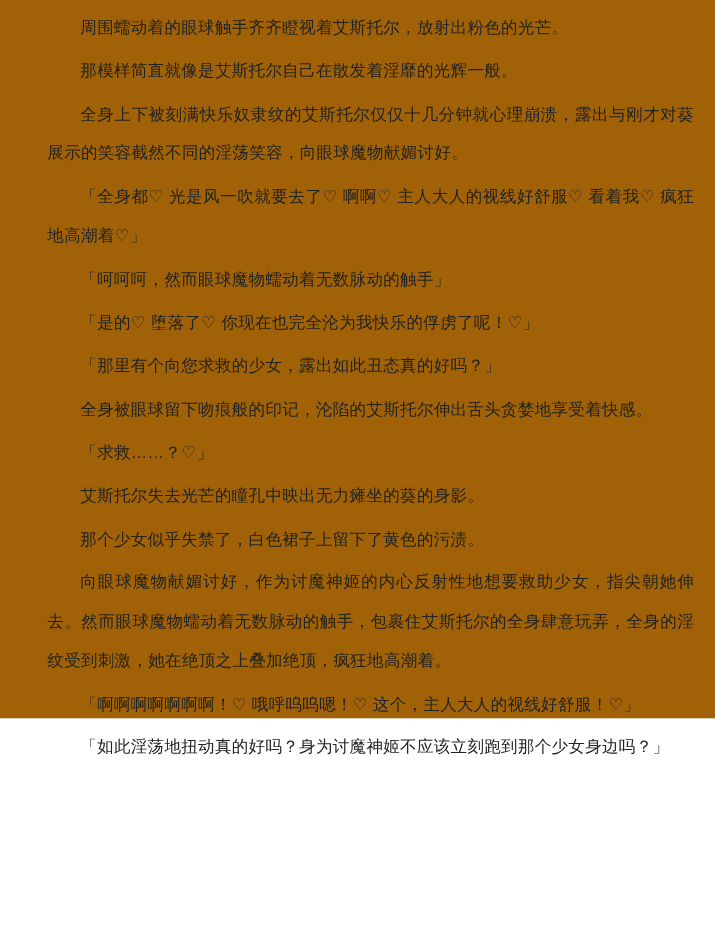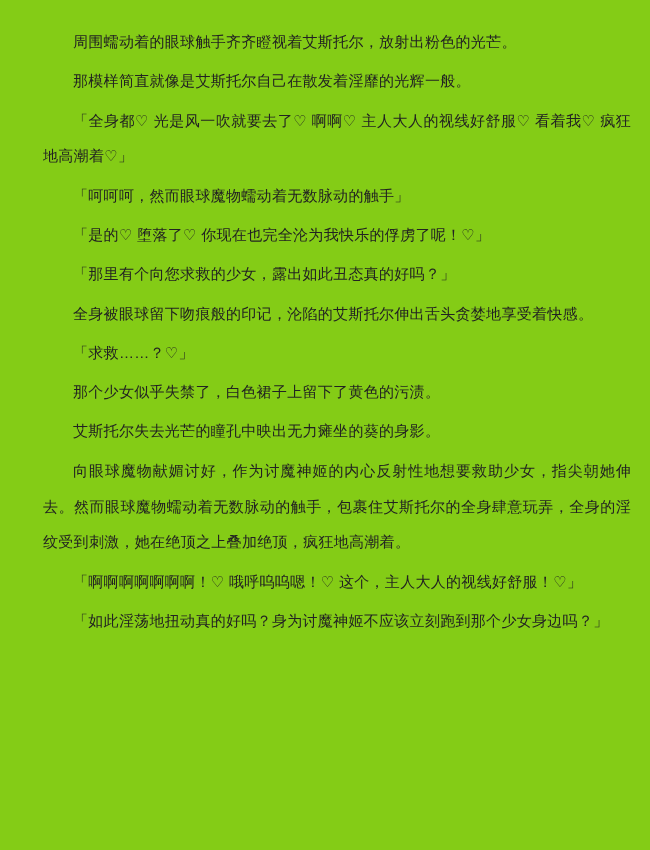--- a/index.html
+++ b/index.html
@@ -9,23 +9,23 @@
   }
   body {
     width: 650px;
     height: 850px;
     overflow: hidden;
     font-family: "Liberation Sans", "DejaVu Sans", sans-serif;
   }
   .page {
     box-sizing: border-box;
     width: 650px;
-    height: 850px;
-    background: #84cc16;
-    padding: 24px 19px 0 43px;
+    height: 653px;
+    background: #a16207;
+    padding: 8px 19px 0 43px;
   }
   .novel-text p {
     margin: 0 0 3.5px 0;
     padding: 0;
     font-size: 15px;
     line-height: 35.8px;
     color: #222222;
     text-indent: 30px;
     text-align: justify;
     letter-spacing: 0.3px;
@@ -34,25 +34,26 @@
   }
 </style>
 </head>
 <body>
 
 <main class="page">
   <article class="novel-text">
 
   <p>周围蠕动着的眼球触手齐齐瞪视着艾斯托尔，放射出粉色的光芒。</p>
       <p>那模样简直就像是艾斯托尔自己在散发着淫靡的光辉一般。</p>
+      <p>全身上下被刻满快乐奴隶纹的艾斯托尔仅仅十几分钟就心理崩溃，露出与刚才对葵展示的笑容截然不同的淫荡笑容，向眼球魔物献媚讨好。</p>
       <p>「全身都♡ 光是风一吹就要去了♡ 啊啊♡ 主人大人的视线好舒服♡ 看着我♡ 疯狂地高潮着♡」</p>
       <p>「呵呵呵，然而眼球魔物蠕动着无数脉动的触手」</p>
       <p>「是的♡ 堕落了♡ 你现在也完全沦为我快乐的俘虏了呢！♡」</p>
       <p>「那里有个向您求救的少女，露出如此丑态真的好吗？」</p>
       <p>全身被眼球留下吻痕般的印记，沦陷的艾斯托尔伸出舌头贪婪地享受着快感。</p>
       <p>「求救……？♡」</p>
+      <p>艾斯托尔失去光芒的瞳孔中映出无力瘫坐的葵的身影。</p>
       <p>那个少女似乎失禁了，白色裙子上留下了黄色的污渍。</p>
-      <p>艾斯托尔失去光芒的瞳孔中映出无力瘫坐的葵的身影。</p>
       <p>向眼球魔物献媚讨好，作为讨魔神姬的内心反射性地想要救助少女，指尖朝她伸去。然而眼球魔物蠕动着无数脉动的触手，包裹住艾斯托尔的全身肆意玩弄，全身的淫纹受到刺激，她在绝顶之上叠加绝顶，疯狂地高潮着。</p>
       <p>「啊啊啊啊啊啊啊！♡ 哦呼呜呜嗯！♡ 这个，主人大人的视线好舒服！♡」</p>
       <p>「如此淫荡地扭动真的好吗？身为讨魔神姬不应该立刻跑到那个少女身边吗？」</p>
     </article>
 </main>
 
 </body></html>

